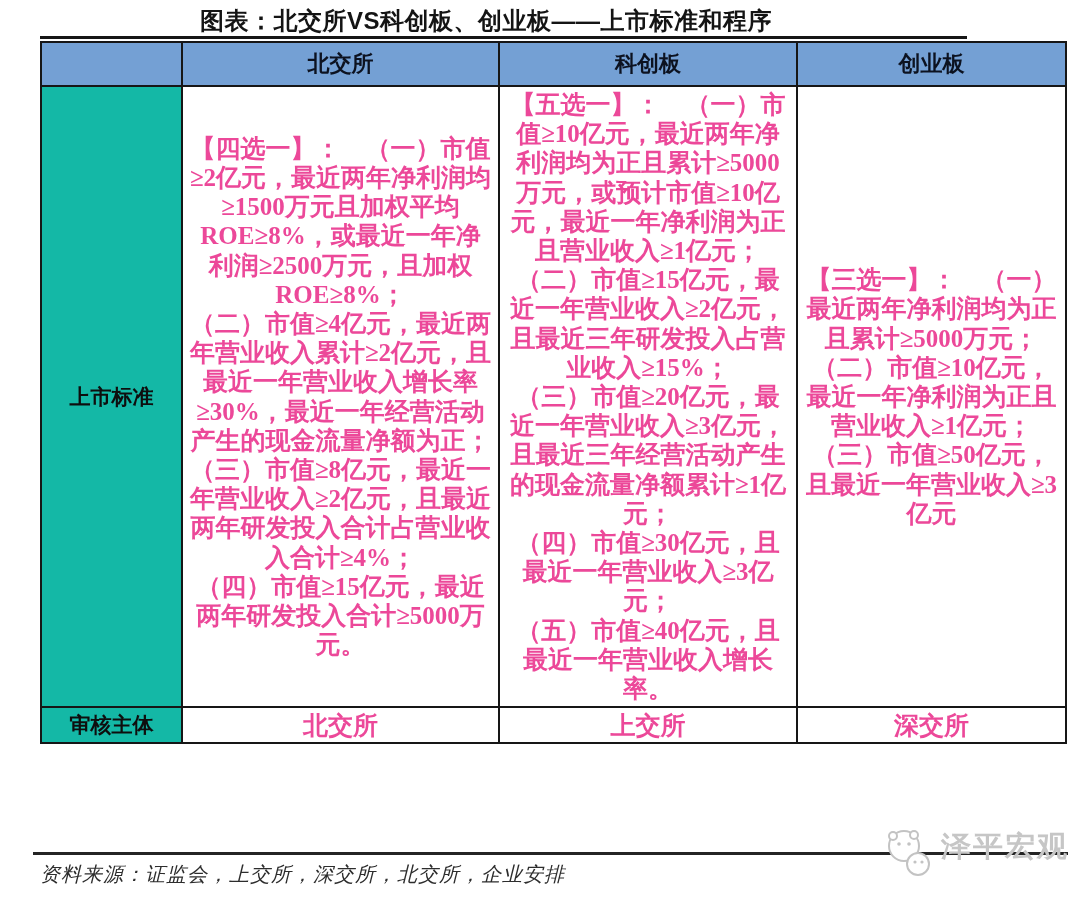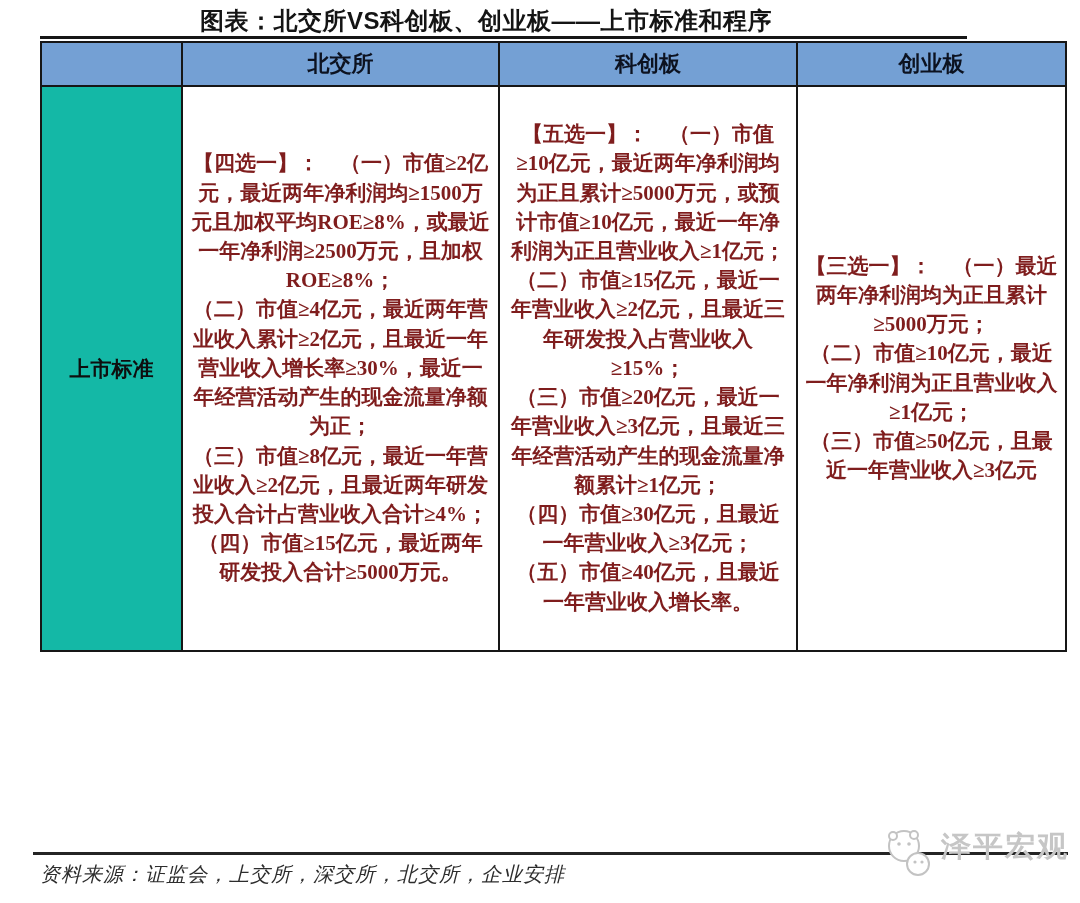--- a/index.html
+++ b/index.html
@@ -27,21 +27,21 @@
     height:44px;background:var(--header-bg);
     font-size:22px;font-weight:bold;color:#0c1220;text-align:center;
   }
   tbody th.rowlabel{
     font-family:"Liberation Sans","DejaVu Sans",sans-serif;
     font-weight:bold;font-size:21px;text-align:center;line-height:28px;
     padding:2px 4px;background:#14b8a6;color:#0e0e0e;
   }
   td.cell{
     font-family:"Liberation Serif","DejaVu Serif",serif;
-    font-weight:bold;font-size:21px;line-height:29.2px;color:#7f1d1d;
+    font-weight:bold;font-size:25px;line-height:29.2px;color:#ec4899;
     text-align:center;padding:3px 6px;background:#fff;
   }
   .row-listing{height:565px;}
   .row-redchip{height:122px;}
   .row-review{height:36px;}
   .row-review td.cell{padding:1px 4px;}
   .cell .item, .rowlabel .item{display:block;}
   .bottom-rule{
     position:absolute;left:33px;top:852px;width:1035px;height:3px;
     background:#242424;z-index:1;
@@ -100,20 +100,26 @@
               <div class="item">（三）市值≥20亿元，最近一年营业收入≥3亿元，且最近三年经营活动产生的现金流量净额累计≥1亿元；</div>
               <div class="item">（四）市值≥30亿元，且最近一年营业收入≥3亿元；</div>
               <div class="item">（五）市值≥40亿元，且最近一年营业收入增长率。</div>
             </td>
           <td class="cell">
               <div class="item">【三选一】：　（一）最近两年净利润均为正且累计≥5000万元；</div>
               <div class="item">（二）市值≥10亿元，最近一年净利润为正且营业收入≥1亿元；</div>
               <div class="item">（三）市值≥50亿元，且最近一年营业收入≥3亿元</div>
             </td>
         </tr>
+        <tr class="row-review">
+          <th class="rowlabel">审核主体</th>
+          <td class="cell">北交所</td>
+          <td class="cell">上交所</td>
+          <td class="cell">深交所</td>
+        </tr>
       </tbody>
     </table>
   </div>
 
   <div class="bottom-rule"></div>
 
   <div class="watermark">
     <span class="mascot">
       <svg width="50" height="54" viewBox="0 0 50 54">
         <circle cx="19" cy="20" r="15" fill="#ffffff" stroke="#c3c3c3" stroke-width="2"></circle>

